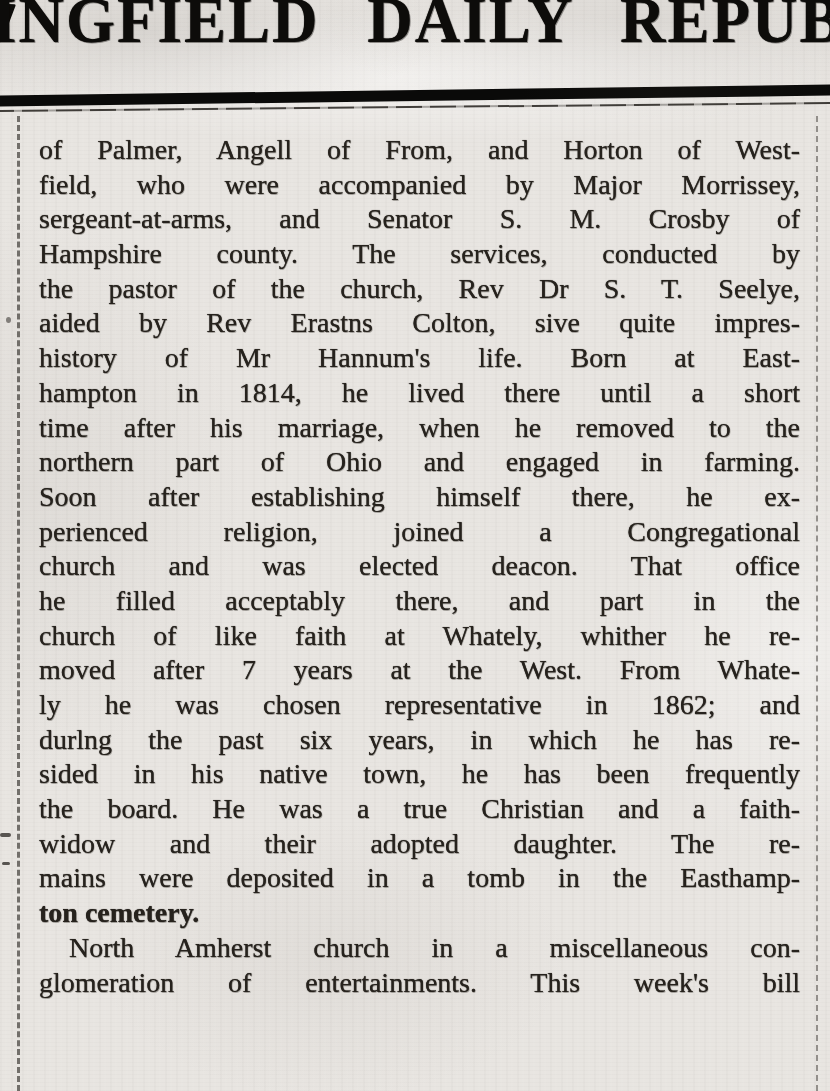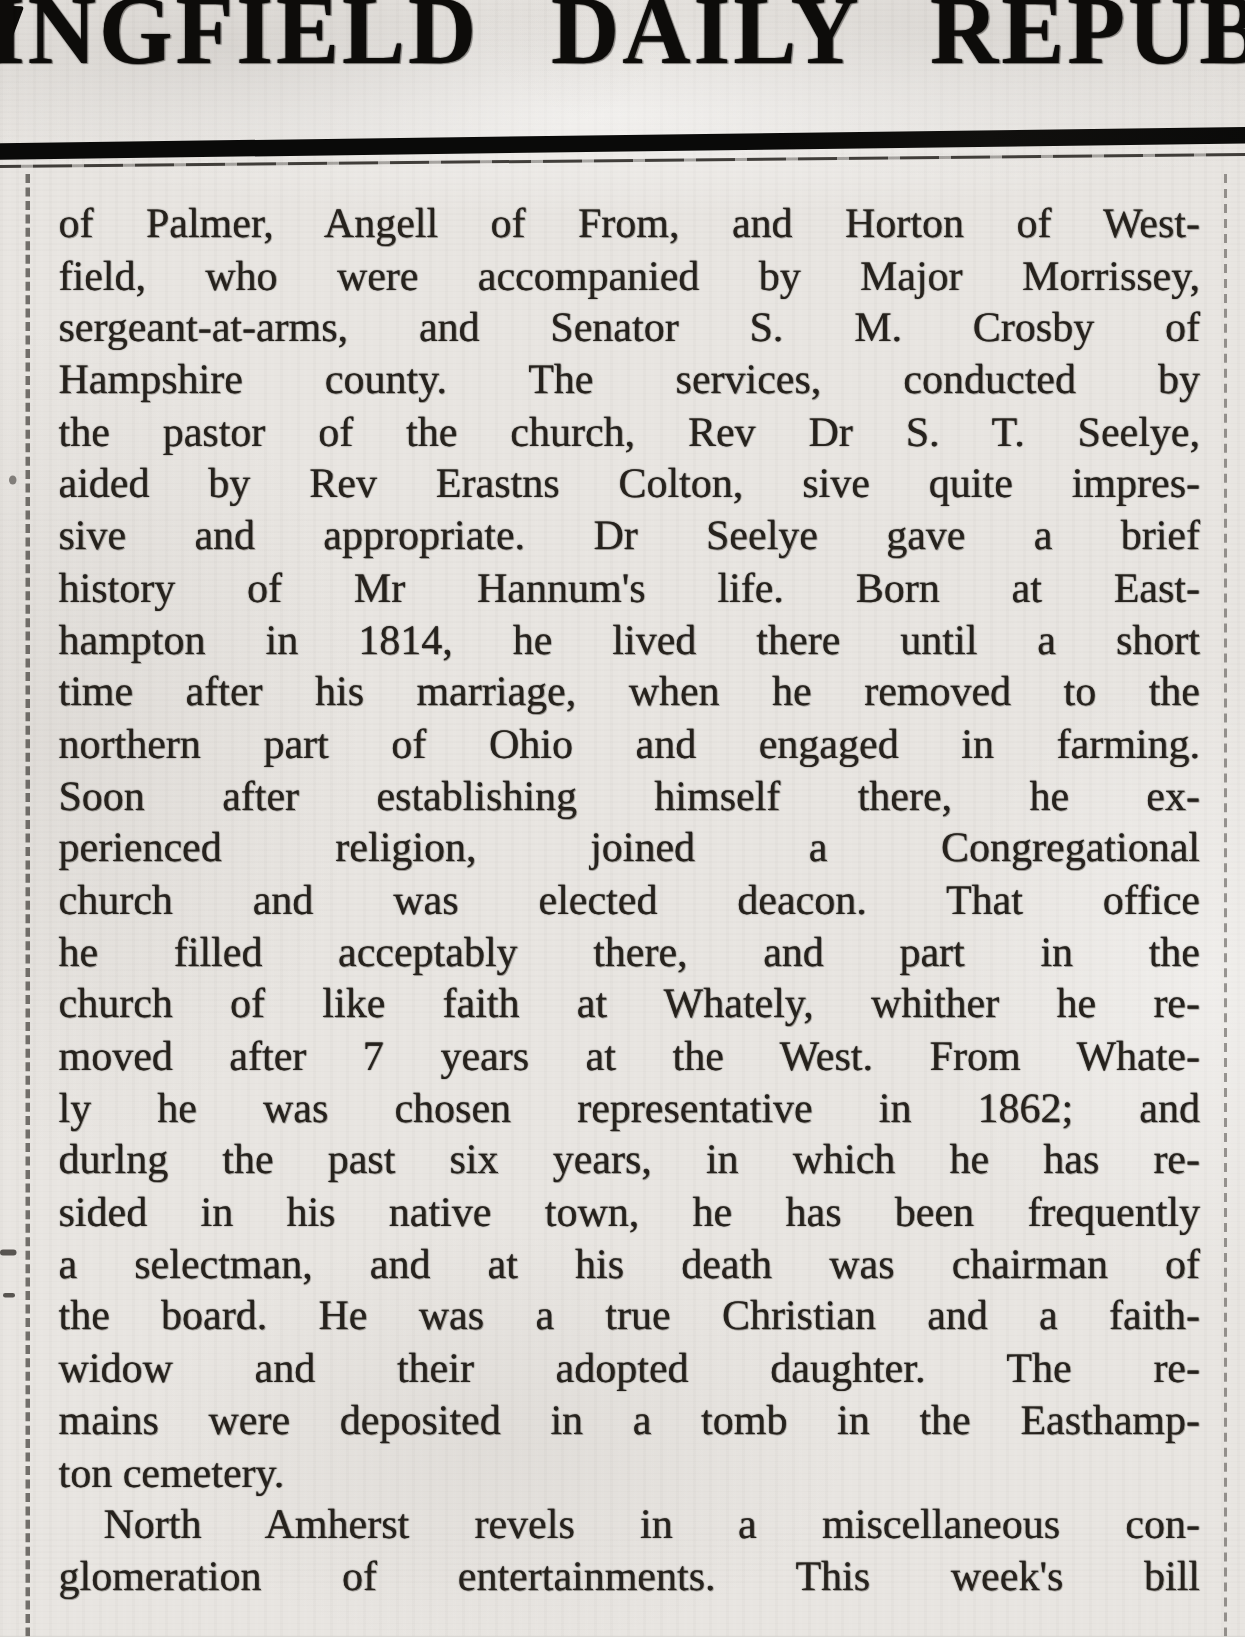--- a/index.html
+++ b/index.html
@@ -89,21 +89,21 @@
     color: #26221d;
     text-shadow: 0 0 0.9px rgba(32,28,23,0.85), 0.6px 0.6px 0.4px rgba(32,28,23,0.28);
   }
   .tline {
     text-align: justify;
     text-align-last: justify;
     white-space: nowrap;
     height: 34.7px;
     overflow: visible;
   }
-  .tline.short  { text-align-last: left; }
+  .tline.short  { text-align-last: left; font-weight: bold; }
   .tline.indent { text-indent: 30px; }
 
   
   .artifact { position: absolute; background: rgba(40,36,32,0.75); }
   .artifact-tick-1 { left: 0px;  top: 833px; width: 11px; height: 4px; border-radius: 2px; }
   .artifact-tick-2 { left: 2px;  top: 862px; width: 8px;  height: 3px; border-radius: 2px; }
   .artifact-dot-1  { left: 6px;  top: 317px; width: 5px;  height: 6px; border-radius: 50%; opacity: .7; }
 </style>
 </head>
 <body>
@@ -121,40 +121,38 @@
   <div class="col-rule col-rule-left"></div>
   <div class="col-rule col-rule-right"></div>
 
   <div class="article" id="article">
       <div class="tline">of Palmer, Angell of From, and Horton of West-</div>
       <div class="tline">field, who were accompanied by Major Morrissey,</div>
       <div class="tline">sergeant-at-arms, and Senator S. M. Crosby of</div>
       <div class="tline">Hampshire county. The services, conducted by</div>
       <div class="tline">the pastor of the church, Rev Dr S. T. Seelye,</div>
       <div class="tline">aided by Rev Erastns Colton, sive quite impres-</div>
-      <div class="tline">sive and appropriate. Dr Seelye gave a brief</div>
       <div class="tline">history of Mr Hannum's life. Born at East-</div>
       <div class="tline">hampton in 1814, he lived there until a short</div>
       <div class="tline">time after his marriage, when he removed to the</div>
       <div class="tline">northern part of Ohio and engaged in farming.</div>
       <div class="tline">Soon after establishing himself there, he ex-</div>
       <div class="tline">perienced religion, joined a Congregational</div>
       <div class="tline">church and was elected deacon. That office</div>
       <div class="tline">he filled acceptably there, and part in the</div>
       <div class="tline">church of like faith at Whately, whither he re-</div>
       <div class="tline">moved after 7 years at the West. From Whate-</div>
       <div class="tline">ly he was chosen representative in 1862; and</div>
       <div class="tline">durlng the past six years, in which he has re-</div>
       <div class="tline">sided in his native town, he has been frequently</div>
-      <div class="tline">a selectman, and at his death was chairman of</div>
       <div class="tline">the board. He was a true Christian and a faith-</div>
       <div class="tline">widow and their adopted daughter. The re-</div>
       <div class="tline">mains were deposited in a tomb in the Easthamp-</div>
       <div class="tline short">ton cemetery.</div>
-      <div class="tline indent">North Amherst revels in a miscellaneous con-</div>
+      <div class="tline indent">North Amherst church in a miscellaneous con-</div>
       <div class="tline">glomeration of entertainments. This week's bill</div>
     </div>
 
   <div class="artifact artifact-tick-1"></div>
   <div class="artifact artifact-tick-2"></div>
   <div class="artifact artifact-dot-1"></div>
 
 </div>
 
 </body></html>

